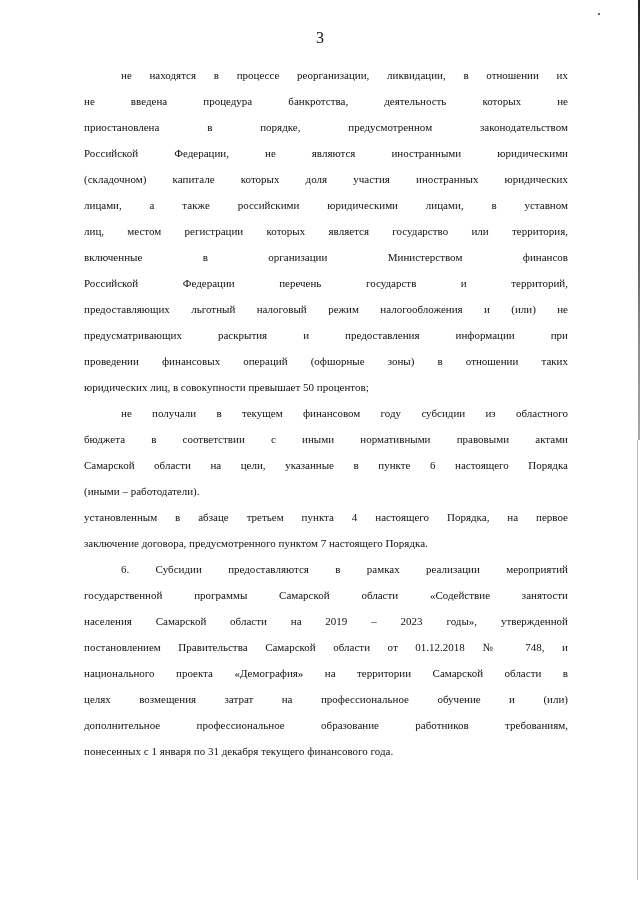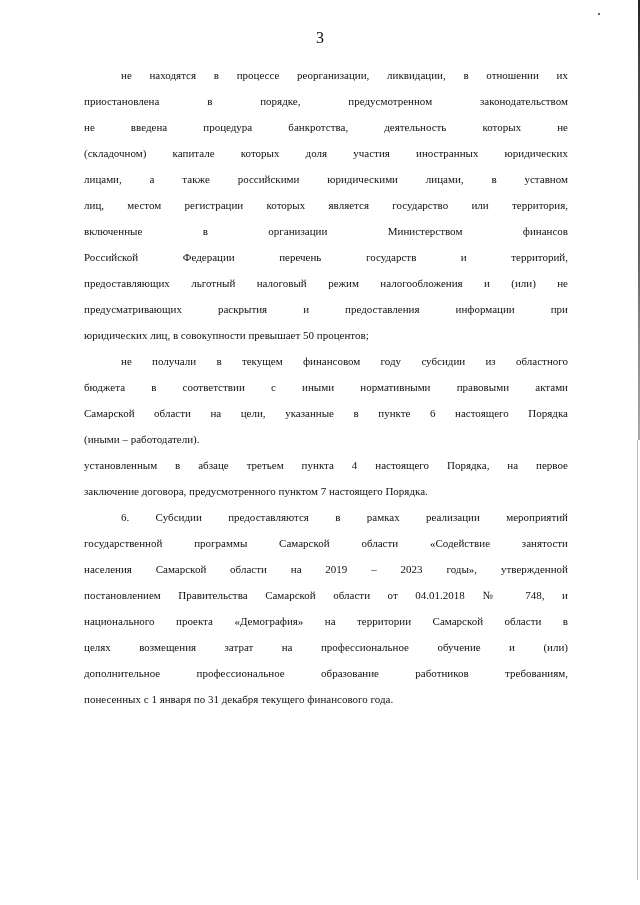--- a/index.html
+++ b/index.html
@@ -81,48 +81,50 @@
   <div class="scan-edge"></div>
   <div class="scan-edge-lower"></div>
   <div class="speck" style="left:598px;top:13px;"></div>
 
   <div class="page-number">3</div>
 
   <div class="body-text">
 
     <div>
       <span class="line indent">не находятся в процессе реорганизации, ликвидации, в отношении их</span>
+      <span class="line">не введена процедура банкротства, деятельность которых не</span>
       <span class="line">приостановлена в порядке, предусмотренном законодательством</span>
-      <span class="line">не введена процедура банкротства, деятельность которых не</span>
+      <span class="line">Российской Федерации, не являются иностранными юридическими</span>
       <span class="line">(складочном) капитале которых доля участия иностранных юридических</span>
       <span class="line">лицами, а также российскими юридическими лицами, в уставном</span>
       <span class="line">лиц, местом регистрации которых является государство или территория,</span>
       <span class="line">включенные в организации Министерством финансов</span>
       <span class="line">Российской Федерации перечень государств и территорий,</span>
       <span class="line">предоставляющих льготный налоговый режим налогообложения и (или) не</span>
       <span class="line">предусматривающих раскрытия и предоставления информации при</span>
+      <span class="line">проведении финансовых операций (офшорные зоны) в отношении таких</span>
       <span class="line last">юридических лиц, в совокупности превышает 50 процентов;</span>
     </div>
 
     <div>
       <span class="line indent">не получали в текущем финансовом году субсидии из областного</span>
       <span class="line">бюджета в соответствии с иными нормативными правовыми актами</span>
       <span class="line">Самарской области на цели, указанные в пункте 6 настоящего Порядка</span>
       <span class="line last">(иными – работодатели).</span>
     </div>
 
     <div>
       <span class="line">установленным в абзаце третьем пункта 4 настоящего Порядка, на первое</span>
       <span class="line last">заключение договора, предусмотренного пунктом 7 настоящего Порядка.</span>
     </div>
 
     <div>
       <span class="line indent">6. Субсидии предоставляются в рамках реализации мероприятий</span>
       <span class="line">государственной программы Самарской области «Содействие занятости</span>
       <span class="line">населения Самарской области на 2019 – 2023 годы», утвержденной</span>
-      <span class="line">постановлением Правительства Самарской области от 04.01.2018 № 748, и</span>
+      <span class="line">постановлением Правительства Самарской области от 01.12.2018 № 748, и</span>
       <span class="line">национального проекта «Демография» на территории Самарской области в</span>
       <span class="line">целях возмещения затрат на профессиональное обучение и (или)</span>
       <span class="line">дополнительное профессиональное образование работников требованиям,</span>
       <span class="line last">понесенных с 1 января по 31 декабря текущего финансового года.</span>
     </div>
   </div>
 </div>
 
 </body></html>

